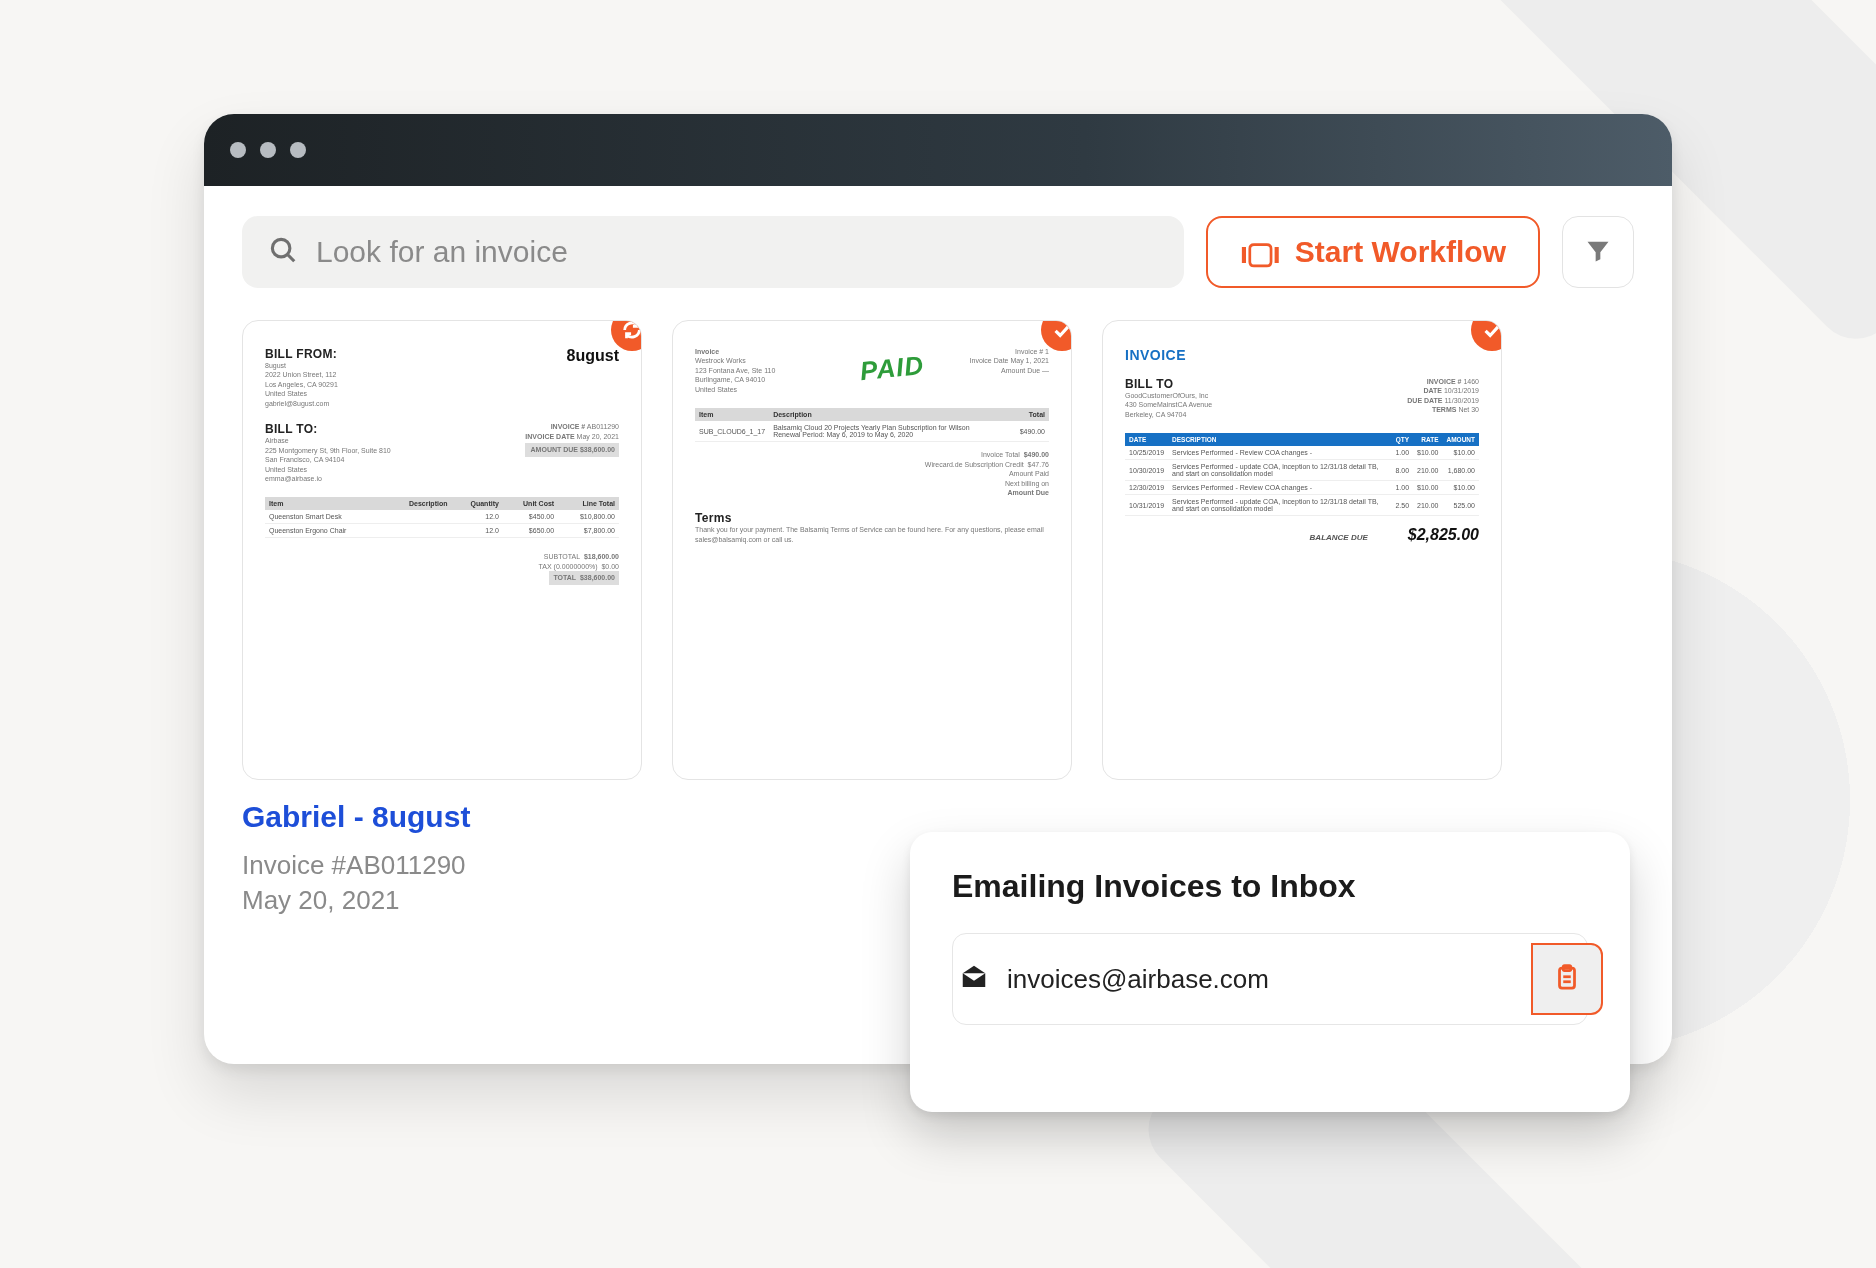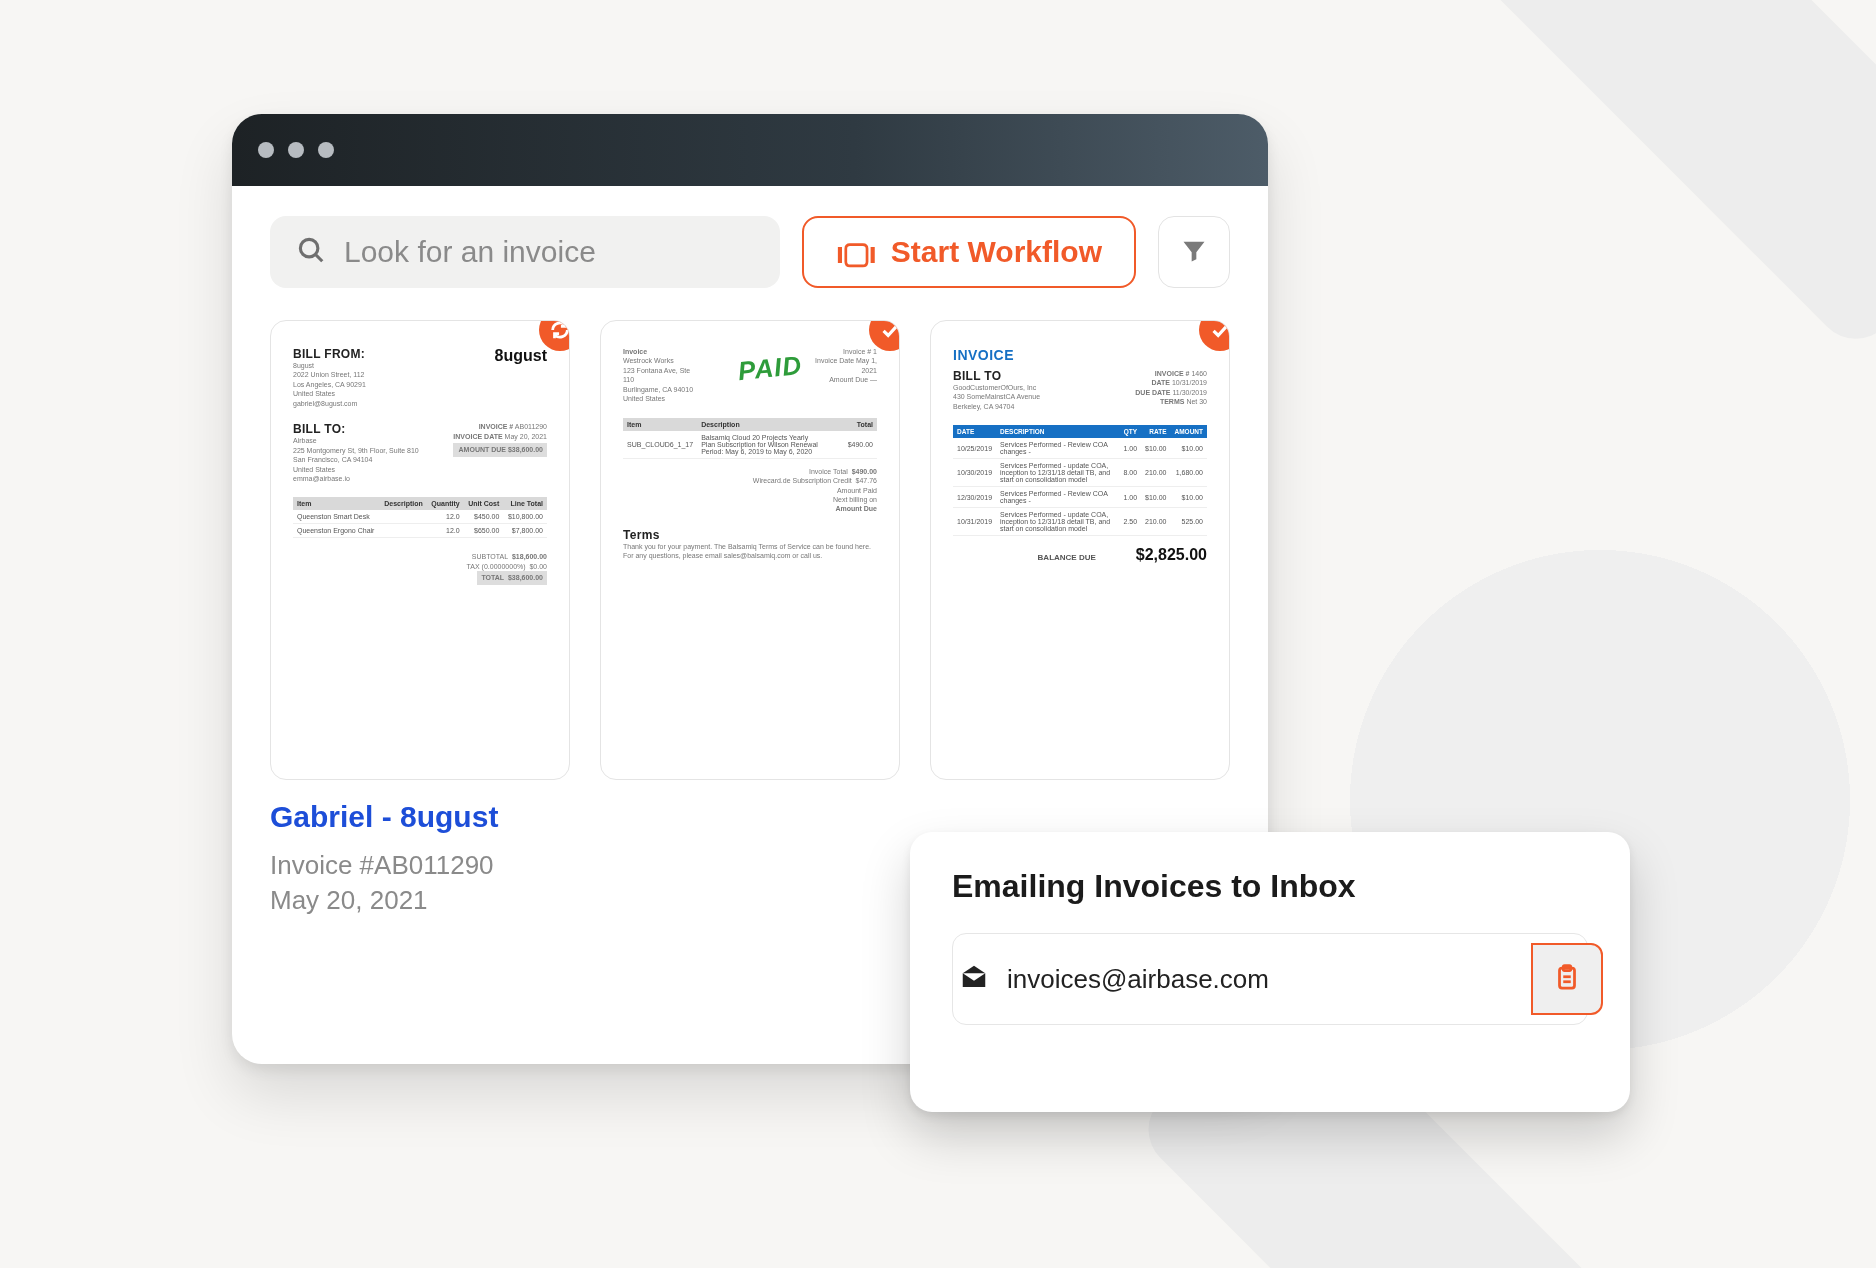--- a/index.html
+++ b/index.html
@@ -20,22 +20,22 @@
     border-radius: 40px;
     z-index: 0;
   }
   .bg-shape.a { width: 700px; height: 220px; top: -80px; right: -160px; }
   .bg-shape.b { width: 640px; height: 220px; bottom: -120px; right: 120px; }
 
   
   .window {
     position: absolute;
     top: 114px;
-    left: 232px;
-    width: 1036px;
+    left: 204px;
+    width: 1468px;
     height: 950px;
     background: #fff;
     border-radius: 30px;
     box-shadow: 0 30px 60px rgba(0,0,0,.12), 0 6px 14px rgba(0,0,0,.08);
     overflow: hidden;
     z-index: 2;
   }
   .titlebar {
     height: 72px;
     background: linear-gradient(90deg,#1d2225 0%,#2f3a42 60%,#4d5c68 100%);
@@ -124,21 +124,21 @@
   .thumb table  { width:100%; border-collapse:collapse; font-size:7px; }
   .thumb table th { background:#d9d9d9; padding:3px 4px; text-align:right; color:#333; }
   .thumb table th:first-child, .thumb table td:first-child { text-align:left; }
   .thumb table td { padding:3px 4px; text-align:right; border-bottom:1px solid #eee; }
   .thumb .brand8 { font-size:16px; font-weight:800; color:#111; }
   .thumb .brand-bal { background:#e0262f; color:#fff; font-size:14px; padding:6px 14px; font-weight:600; display:inline-block; }
   .thumb .stamp { color:#2e9c3a; font-size:26px; font-weight:800; font-style:italic; transform:rotate(-6deg); display:inline-block; letter-spacing:1px; margin:6px 0 4px 40px;}
   .thumb .brand-arc { width:34px;height:34px;border:2px solid #d33; border-radius:50%; display:flex;align-items:center;justify-content:center;font-size:9px;color:#d33;font-weight:600;}
   .thumb .invoice-word { color:#1670c4; font-size:14px; font-weight:600; letter-spacing:.5px; }
   .thumb .bluehead th { background:#1670c4; color:#fff; font-size:6.5px; padding:3px 4px;}
-  .thumb .balance { text-align:right; font-size:16px; font-weight:800; color:#111; margin-top:10px;}
+  .thumb .balance { text-align:right; font-size:16px; font-weight:800; color:#111; margin-top:10px;font-style:italic;}
   .thumb .balance .lbl { font-size:8px; font-weight:600; color:#555; margin-right:40px;}
 
   .meta { margin-top: 20px; }
   .meta .title { font-size:30px; font-weight:800; color:#1d4ed8; }
   .meta .sub   { font-size:26px; color:#8a8a8a; margin-top:16px; }
   .meta .date  { font-size:26px; color:#8a8a8a; margin-top:4px; }
 
   
   .email-card {
     position: absolute;
@@ -342,21 +342,21 @@
     </div>
 
     <div class="invoice-card">
       <div class="thumb">
         <div class="badge check">
           <svg viewBox="0 0 24 24">
               <polyline points="5 13 10 18 20 7"></polyline>
             </svg>
         </div>
         <div class="invoice-word">INVOICE</div>
-        <div class="row2 block" style="margin-top:6px">
+        <div class="row2 block" style="margin-top:14px">
           <div>
             <div class="label">BILL TO</div>
             <div class="tiny">GoodCustomerOfOurs, Inc</div>
             <div class="tiny">430 SomeMainstCA Avenue</div>
             <div class="tiny">Berkeley, CA 94704</div>
           </div>
           <div style="text-align:right">
             <div class="tiny"><b>INVOICE #</b> <span>1460</span></div>
             <div class="tiny"><b>DATE</b> <span>10/31/2019</span></div>
             <div class="tiny"><b>DUE DATE</b> <span>11/30/2019</span></div>

